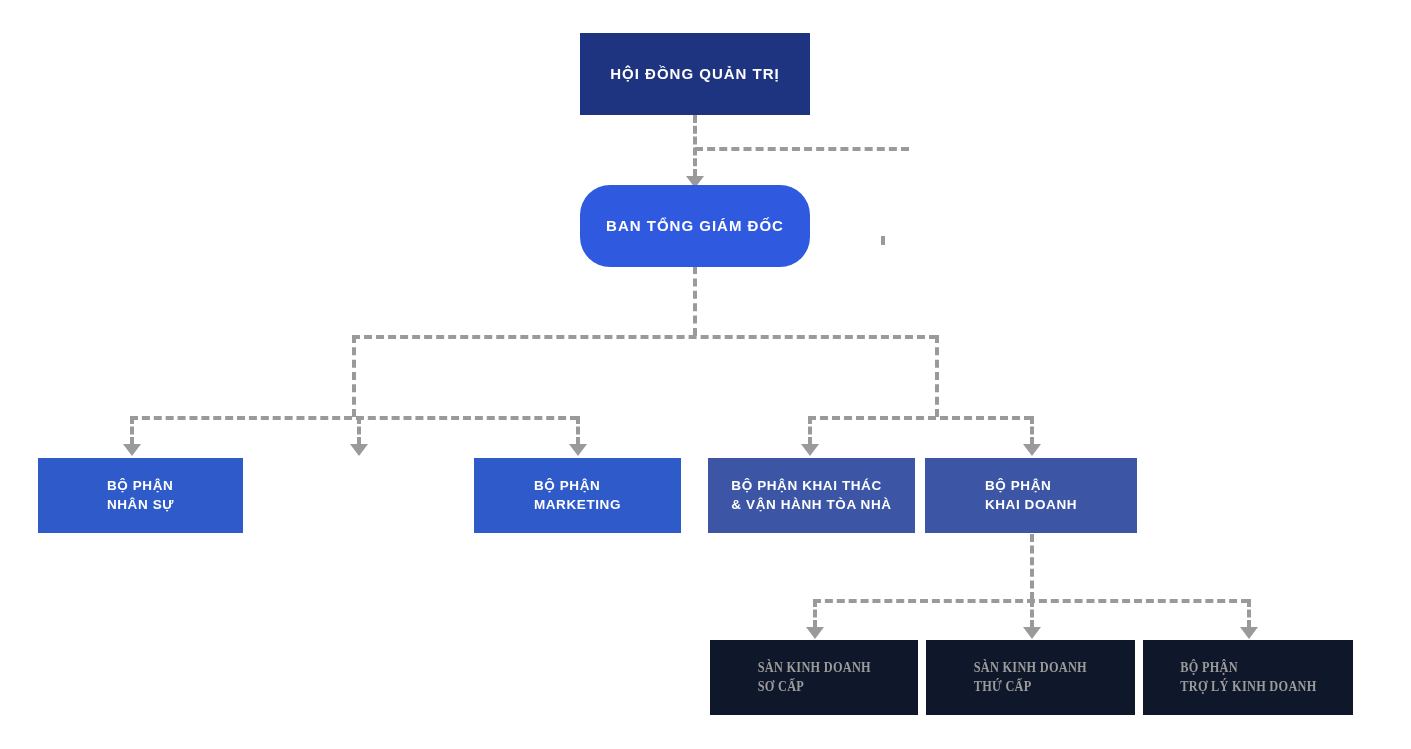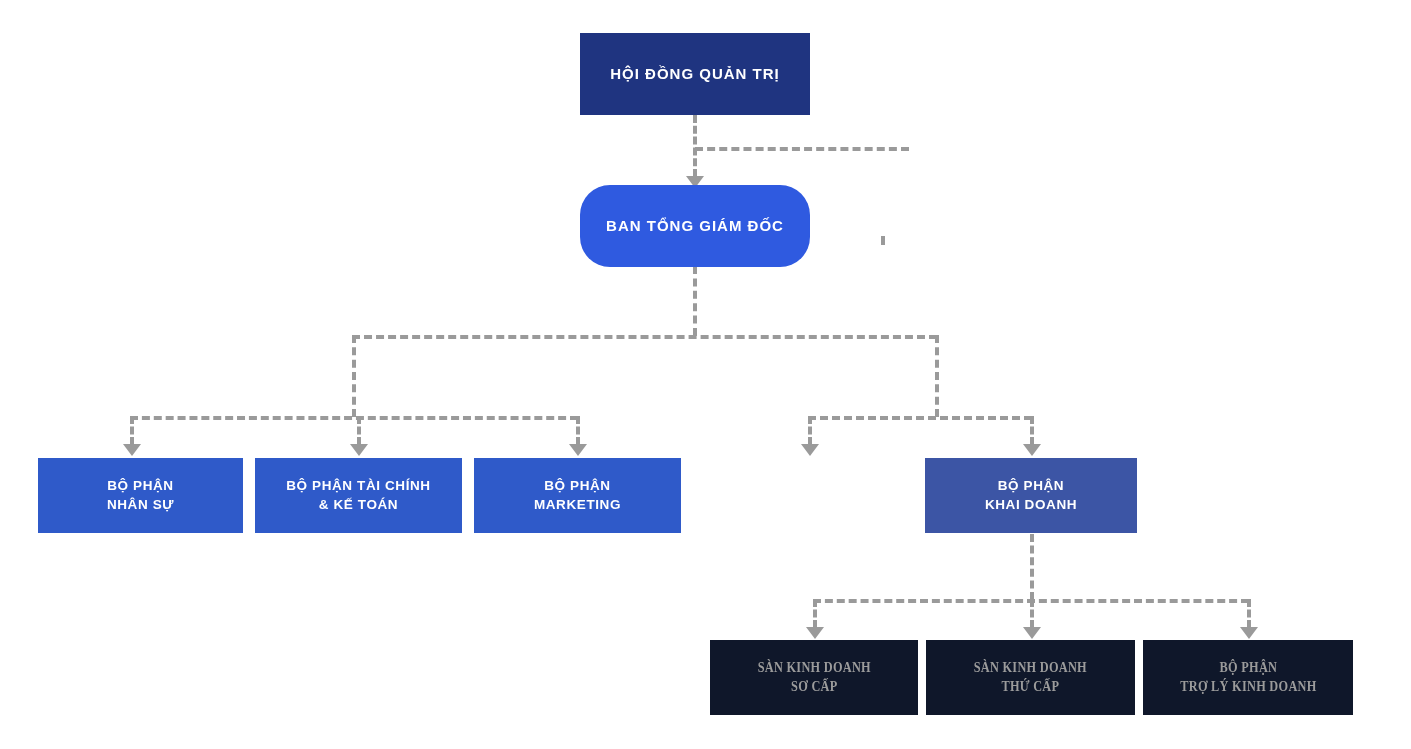--- a/index.html
+++ b/index.html
@@ -18,21 +18,20 @@
     width: 1411px;
     height: 749px;
     background: #ffffff;
   }
   .node {
     position: absolute;
     box-sizing: border-box;
     display: flex;
     align-items: center;
     justify-content: center;
-    text-align: center;
     color: #ffffff;
     font-weight: bold;
     letter-spacing: 0.5px;
     line-height: 1.35;
     user-select: none;
   }
   
   .lvl-board {
     background: #1f3480;
     font-size: 15px;
@@ -155,34 +154,34 @@
     <span class="label-inner">BAN TỔNG GIÁM ĐỐC</span>
   </div>
 
   <div class="node lvl-dept" style="left:38px; top:458px; width:205px; height:75px;">
     <div>
       <span class="label-inner">BỘ PHẬN</span>
       <span class="label-inner">NHÂN SỰ</span>
     </div>
   </div>
 
-  <div class="node lvl-dept" style="left:255px; top:458px; width:207px; height:75px;">
-    <div>
-      <span class="label-inner">BỘ PHẬN TÀI CHÍNH</span>
-      <span class="label-inner">&amp; KẾ TOÁN</span>
-    </div>
-  </div>
 
   <div class="node lvl-dept" style="left:474px; top:458px; width:207px; height:75px;">
     <div>
       <span class="label-inner">BỘ PHẬN</span>
       <span class="label-inner">MARKETING</span>
     </div>
   </div>
 
+  <div class="node lvl-dept-muted" style="left:708px; top:458px; width:207px; height:75px;">
+    <div>
+      <span class="label-inner">BỘ PHẬN KHAI THÁC</span>
+      <span class="label-inner">&amp; VẬN HÀNH TÒA NHÀ</span>
+    </div>
+  </div>
 
   <div class="node lvl-dept-muted" style="left:925px; top:458px; width:212px; height:75px;">
     <div>
       <span class="label-inner">BỘ PHẬN</span>
       <span class="label-inner">KHAI DOANH</span>
     </div>
   </div>
 
   <div class="node lvl-sub" style="left:710px; top:640px; width:208px; height:75px;">
     <div>

